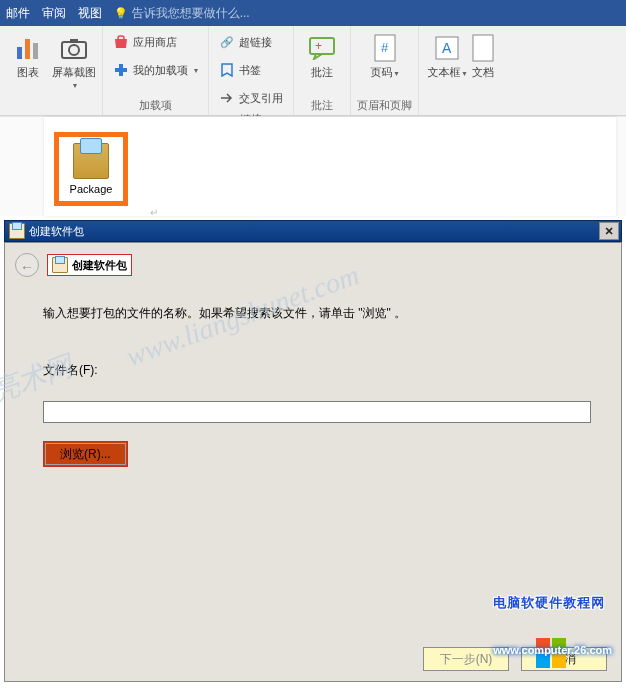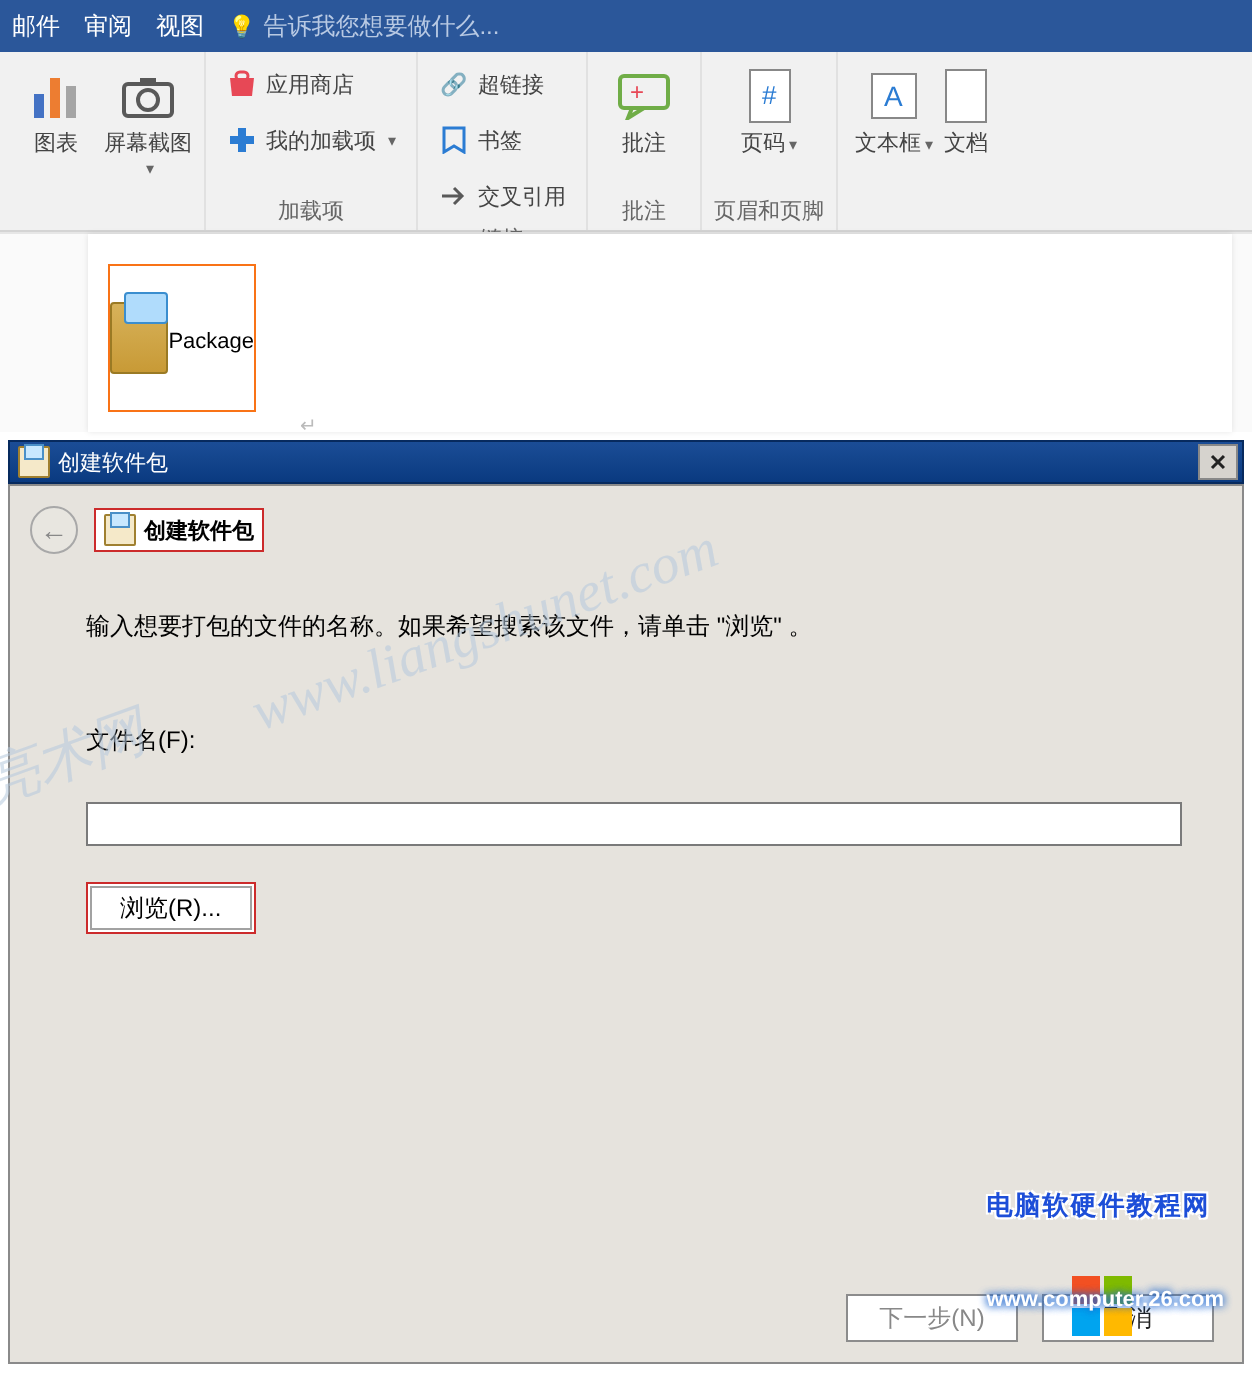--- a/index.html
+++ b/index.html
@@ -20,21 +20,21 @@
 .bigbtn .ic { width: 32px; height: 32px; display: flex; align-items: center; justify-content: center; }
 .bigbtn .t { font-size: 11px; text-align: center; line-height: 12px; margin-top: 2px; }
 .stack { display: flex; flex-direction: column; justify-content: flex-start; gap: 8px; padding: 2px 4px; }
 .smallbtn { display: flex; align-items: center; font-size: 11px; height: 20px; gap: 4px; }
 .smallbtn .ic { width: 16px; height: 16px; display: flex; align-items: center; justify-content: center; }
 .drop { font-size: 8px; color: #666; margin-left: 2px; }
 
 
 .doc { background: #fafafa; height: 100px; position: relative; border-top: 1px solid #e6e6e6; }
 .page-edge { position: absolute; left: 44px; top: 0; right: 10px; height: 100%; background: #fff; box-shadow: 0 0 3px rgba(0,0,0,.1); }
-.obj-frame { position: absolute; left: 54px; top: 15px; width: 74px; height: 74px; border: 1px solid #f97316; display: flex; flex-direction: row; align-items: center; justify-content: center; }
+.obj-frame { position: absolute; left: 54px; top: 15px; width: 74px; height: 74px; border: 5px solid #f97316; display: flex; flex-direction: column; align-items: center; justify-content: center; }
 .obj-ic { width: 36px; height: 36px; background: linear-gradient(#d7b25a,#c89a36); border: 1px solid #9a7a24; border-radius: 2px; position: relative; }
 .obj-ic::after { content:''; position:absolute; left:6px; top:-6px; width:20px; height:14px; background:#b0dcfc; border:1px solid #3a8ecf; border-radius:2px; }
 .obj-cap { font-size: 11px; margin-top: 4px; }
 .pmark { position:absolute; left:150px; top:90px; font-size:10px; color:#bbb; }
 
 
 .titlebar { position: absolute; left: 4px; top: 220px; right: 4px; height: 22px; background: linear-gradient(#1b4d96,#0a3a80); color:#fff; display:flex; align-items:center; font-size:11px; border:1px solid #072a5e; }
 .titlebar .tic { width:16px; height:16px; margin:0 4px; background:#f5e9c9; border:1px solid #a08030; border-radius:1px; position:relative; }
 .titlebar .tic::after{content:'';position:absolute;left:2px;top:-2px;width:8px;height:6px;background:#c8e8ff;border:1px solid #4a90c8;}
 .titlebar .x { margin-left:auto; background:#d6d3ce; color:#222; width:20px; height:18px; display:flex; align-items:center; justify-content:center; border:1px solid #888; font-family: Arial; font-weight:bold; margin-right:2px; }
@@ -42,23 +42,23 @@
 .dlg { position:absolute; left:4px; top:242px; right:4px; bottom:6px; background:#e6e3dd; border:1px solid #8a8a8a; padding: 10px 10px 8px 10px; font-size: 12px; }
 .dlg-head { display:flex; align-items:center; gap:8px; }
 .backbtn { width:24px; height:24px; border-radius:50%; background:#e8e6e0; border:1px solid #a8a8a8; display:flex; align-items:center; justify-content:center; color:#888; font-size:14px; }
 .crumb { display:flex; align-items:center; height:22px; background:#fff; border:1px solid #cc2b2b; padding:0 4px; font-weight:bold; font-size:11px; }
 .crumb .cic { width:16px; height:16px; background:#f5e9c9; border:1px solid #a08030; border-radius:1px; margin-right:4px; position:relative; }
 .crumb .cic::after{content:'';position:absolute;left:2px;top:-2px;width:8px;height:6px;background:#c8e8ff;border:1px solid #4a90c8;}
 .dlg-body { padding: 28px 18px 0 28px; }
 .instr { font-size:12px; margin-bottom: 40px; }
 .fld-lbl { font-size:12px; margin-bottom:22px; }
 .fld-input { width: 548px; height:22px; border:1px solid #7a7a7a; background:#fff; padding:0 4px; font-size:12px; }
-.browse { margin-top:18px; height:26px; padding:0 16px; border:1px solid #cc2b2b; outline:1px solid #a2a2a2; outline-offset:-3px; background:#ffffff; font-size:12px;text-align:center; }
+.browse { margin-top:18px; height:26px; padding:0 16px; border:1px solid #cc2b2b; outline:1px solid #a2a2a2; outline-offset:-3px; background:#c2410c; font-size:12px;text-align:center; }
 .dlg-foot { position:absolute; bottom:10px; right:14px; display:flex; gap:12px; }
-.dlg-foot button { width:86px; height:24px; background:#ffffff; border:1px solid #8c8c8c; font-size:12px; color:#888; }
+.dlg-foot button { width:86px; height:24px; background:#fef9c3; border:1px solid #8c8c8c; font-size:12px; color:#888; }
 .dlg-foot button.cancel { color:#222; }
 
 
 .wm-logo { position:absolute; right:60px; bottom:20px; display:flex; z-index:5; }
 .sq { width:14px; height:14px; }
 .wm-text { position:absolute; right:14px; bottom:32px; z-index:6; font-size:13px; font-weight:bold; }
 .wm-text .l1 { color:#1d4ed8; letter-spacing:1px; text-shadow: -1px -1px 0 #fff, 1px -1px 0 #fff, -1px 1px 0 #fff, 1px 1px 0 #fff; }
 .wm-text .l2 { color:#fff; font-size:11px; text-shadow:0 0 4px #2169cf,0 0 4px #2169cf;margin-top:32px; }
 
 

